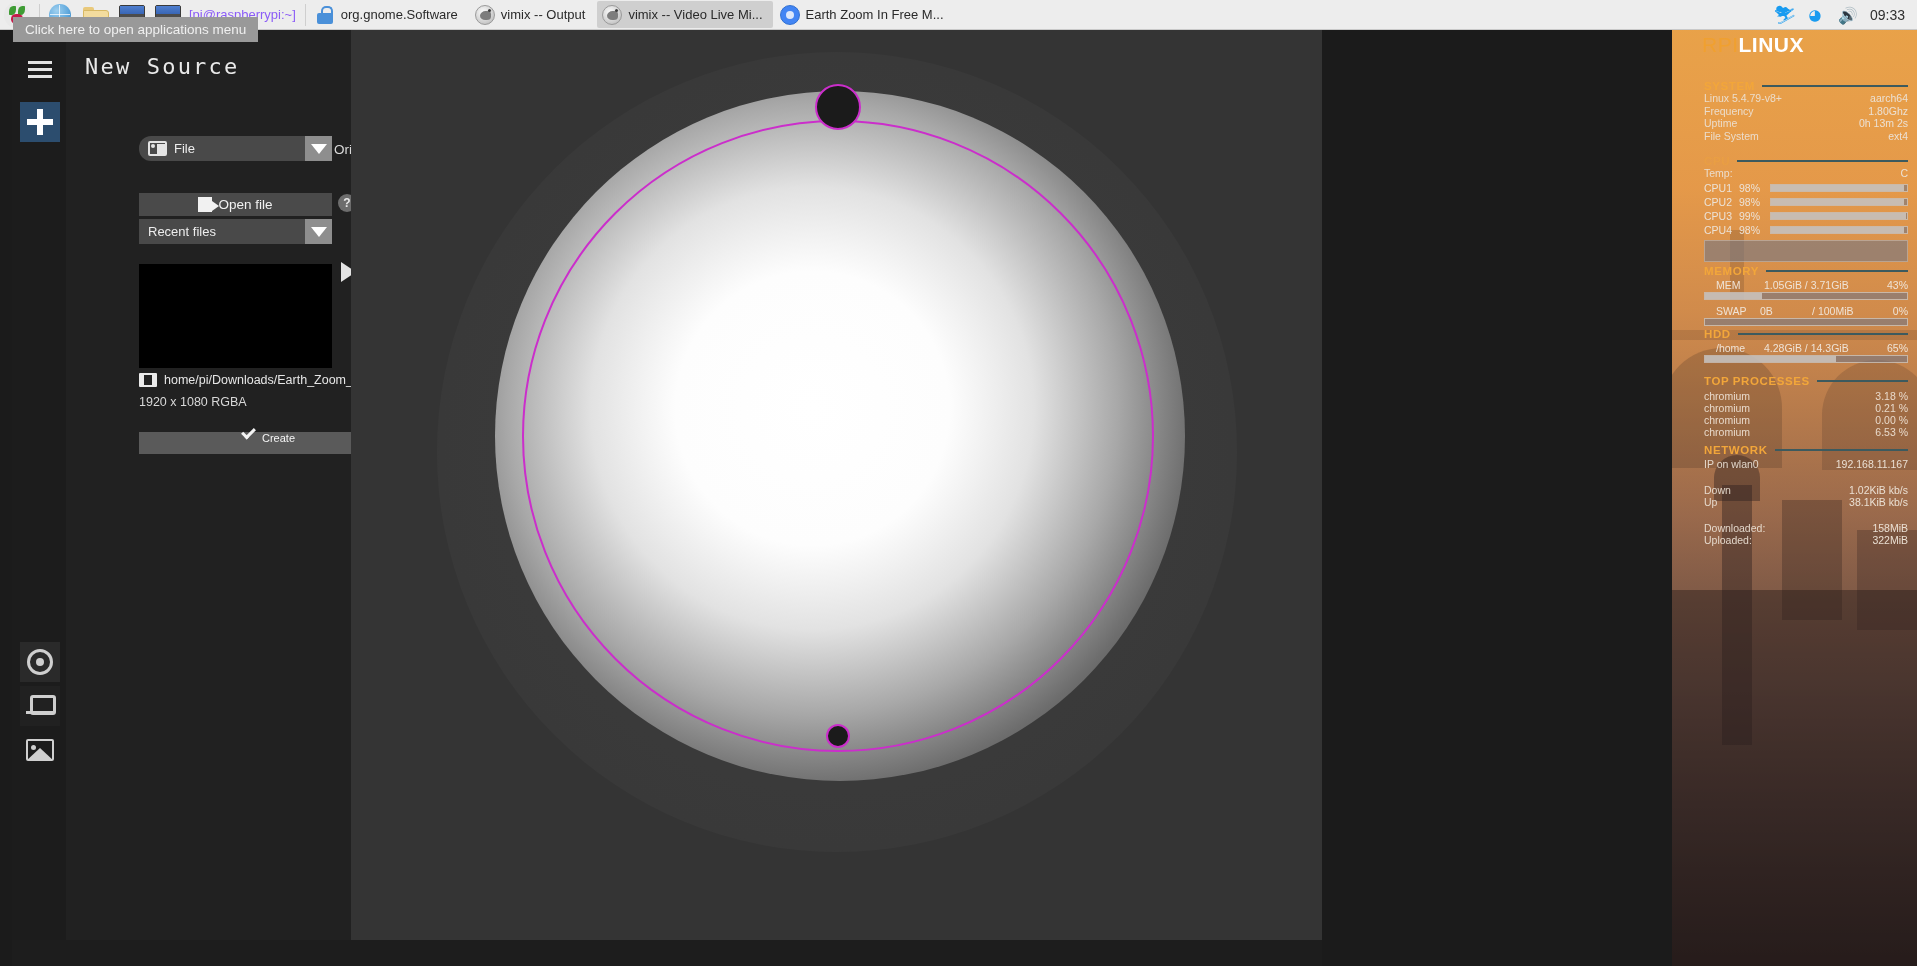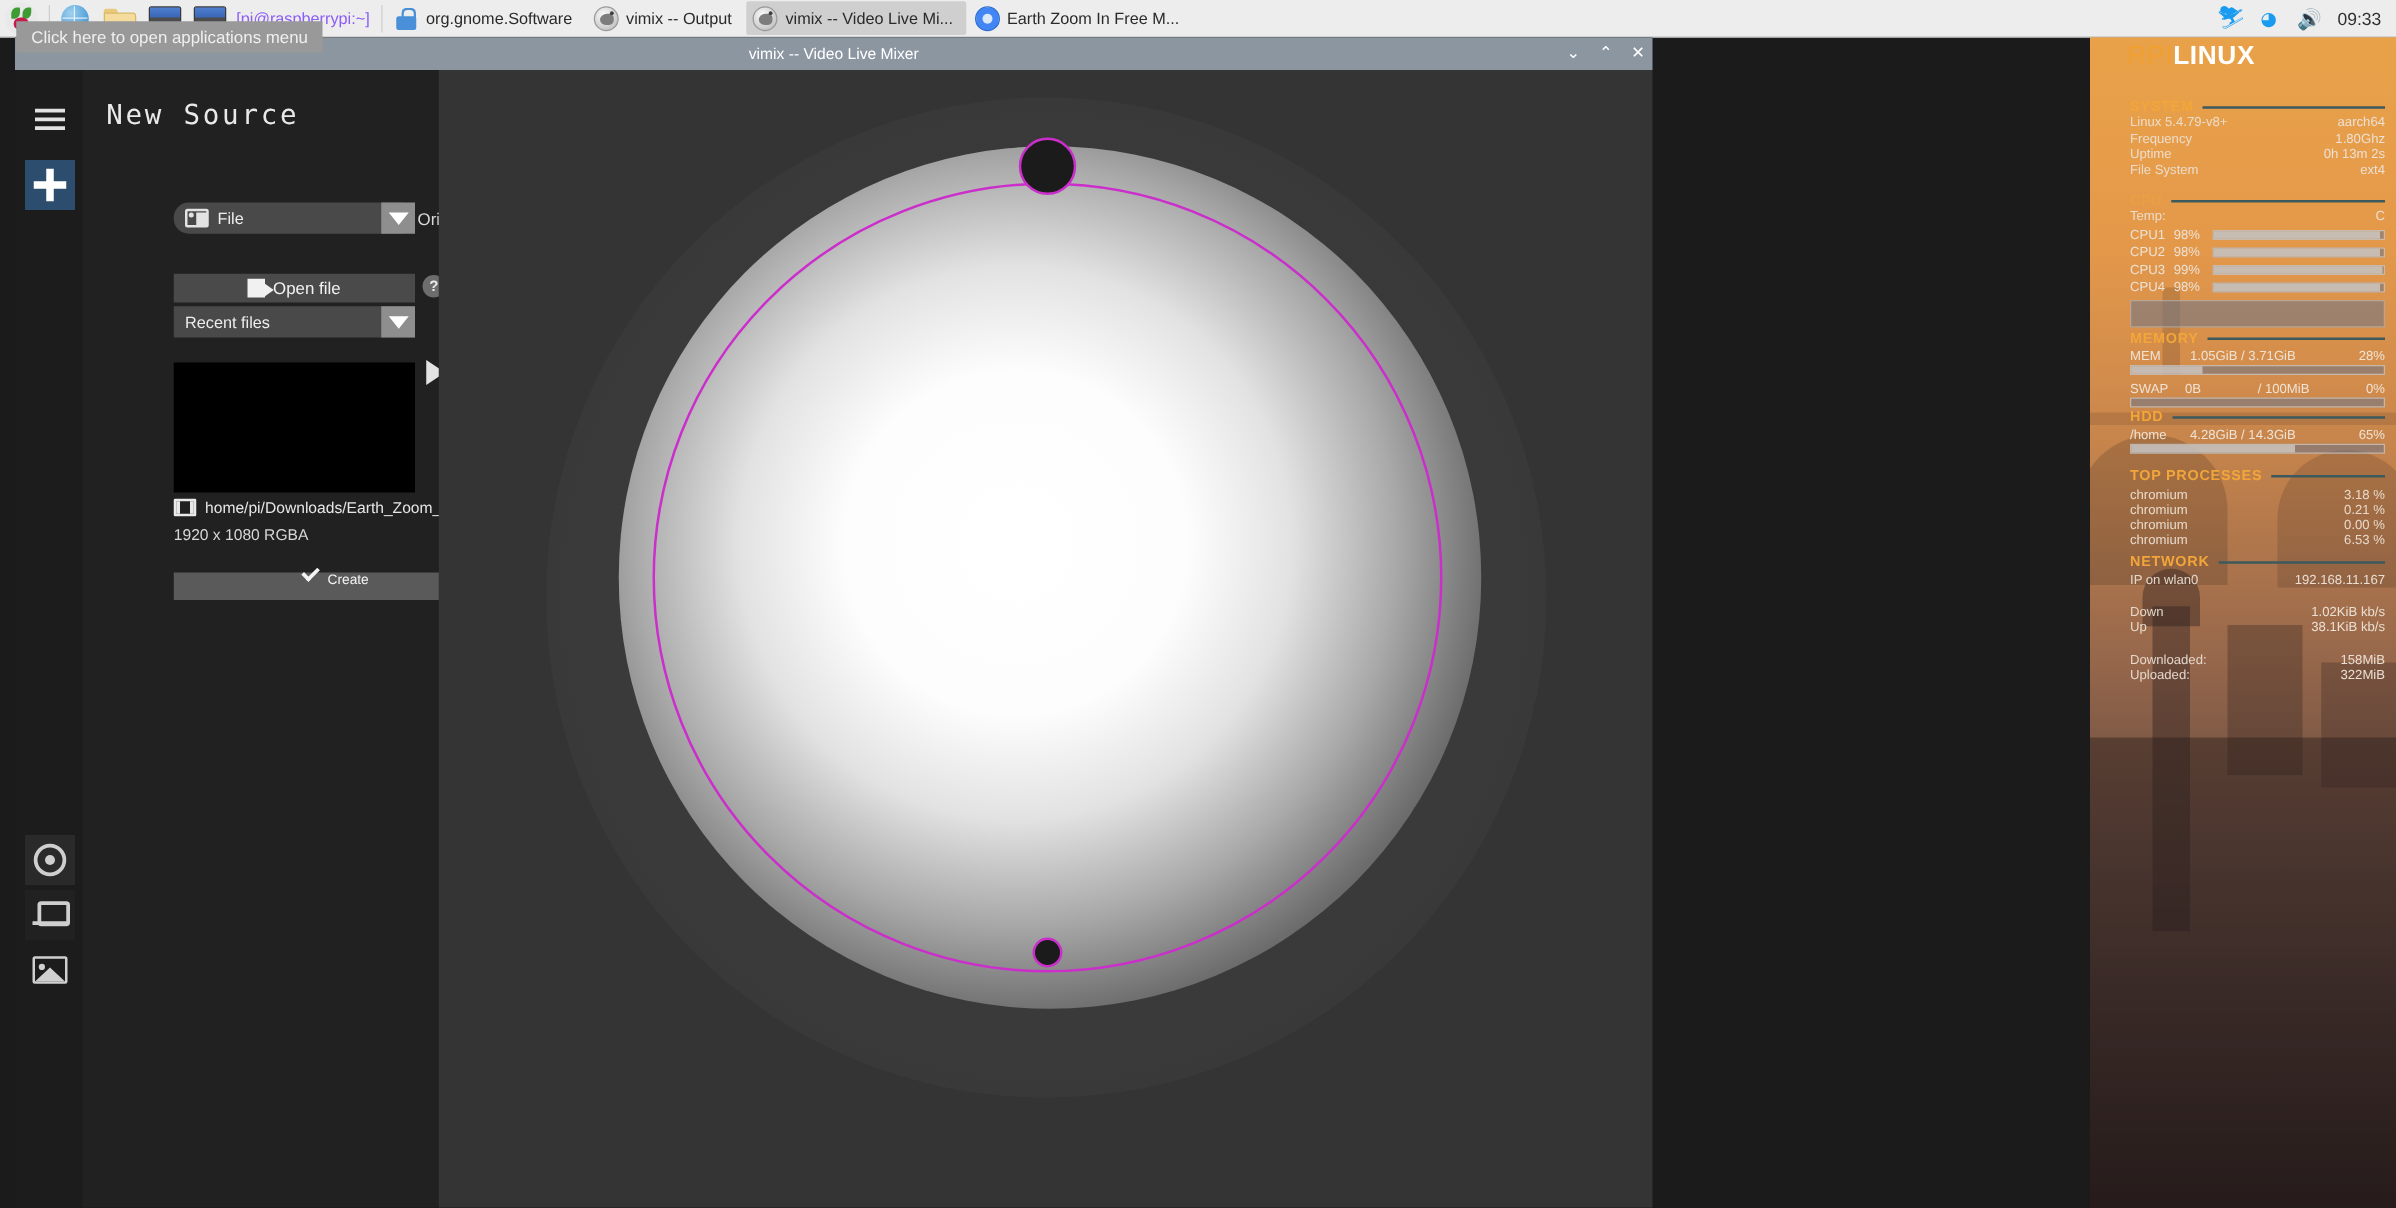--- a/index.html
+++ b/index.html
@@ -201,21 +201,21 @@
     background: rgba(215,210,205,.72); display: block; }
   .cpurow { display: flex; align-items: center; gap: 5px; margin-top: 2px; }
   .cpurow .lbl { font-size: 10.5px; width: 30px; color: #ece2d6; }
   .cpurow .pct { font-size: 10.5px; width: 26px; color: #ece2d6; }
   .cpurow .bar { flex: 1 1 auto; }
   .graph {
     margin-top: 4px; height: 22px;
     background: rgba(120,120,130,.62);
     border: 1px solid rgba(240,230,215,.35);
   }
-  .mem-line { display: flex; font-size: 10.5px; margin-top: 2px; }
+  .mem-line { display: flex; font-size: 10.5px; margin-top: 2px; margin-left: 12px; }
   .mem-line .a { width: 38px; }
   .mem-line .b { flex: 1 1 auto; text-align: left; padding-left: 10px; }
   .mem-line .c { text-align: right; }
   .proc { display: flex; justify-content: space-between; font-size: 10.5px;
     line-height: 12px; opacity: .92; }
 
   
   #vimix-window {
     position: absolute; left: 12px; top: 30px;
     width: 1310px; height: 936px;
@@ -560,21 +560,21 @@
   </div>
 
   <div class="sect" style="top:235px;">
     <div class="sect-hd">
       <span>MEMORY</span>
       <span class="rule"></span>
     </div>
     <div class="mem-line">
       <span class="a">MEM</span>
       <span class="b">1.05GiB / 3.71GiB</span>
-      <span class="c">28%</span>
+      <span class="c">43%</span>
     </div>
     <div class="bar">
         <i style="width:28%"></i>
       </div>
     <div class="mem-line" style="margin-top:5px">
       <span class="a">SWAP</span>
       <span class="b" style="padding-left:6px">0B</span>
       <span class="b" style="padding-left:0">/ 100MiB</span>
       <span class="c">0%</span>
     </div>
@@ -643,28 +643,20 @@
       <span class="v">158MiB</span>
     </div>
     <div class="kv">
       <span class="k">Uploaded:</span>
       <span class="v">322MiB</span>
     </div>
   </div>
 </div>
 
 <div id="vimix-window">
-  <div id="vimix-titlebar">
-    <span class="ttl">vimix -- Video Live Mixer</span>
-    <span class="wbtns">
-      <span class="wbtn">⌄</span>
-      <span class="wbtn">⌃</span>
-      <span class="wbtn">✕</span>
-    </span>
-  </div>
 
   <div id="vimix-body">
 
     <div id="rail">
       <div class="rail-btn" id="rail-menu">
         <span class="hamburger">
             <i></i>
             <i></i>
             <i></i>
           </span>

